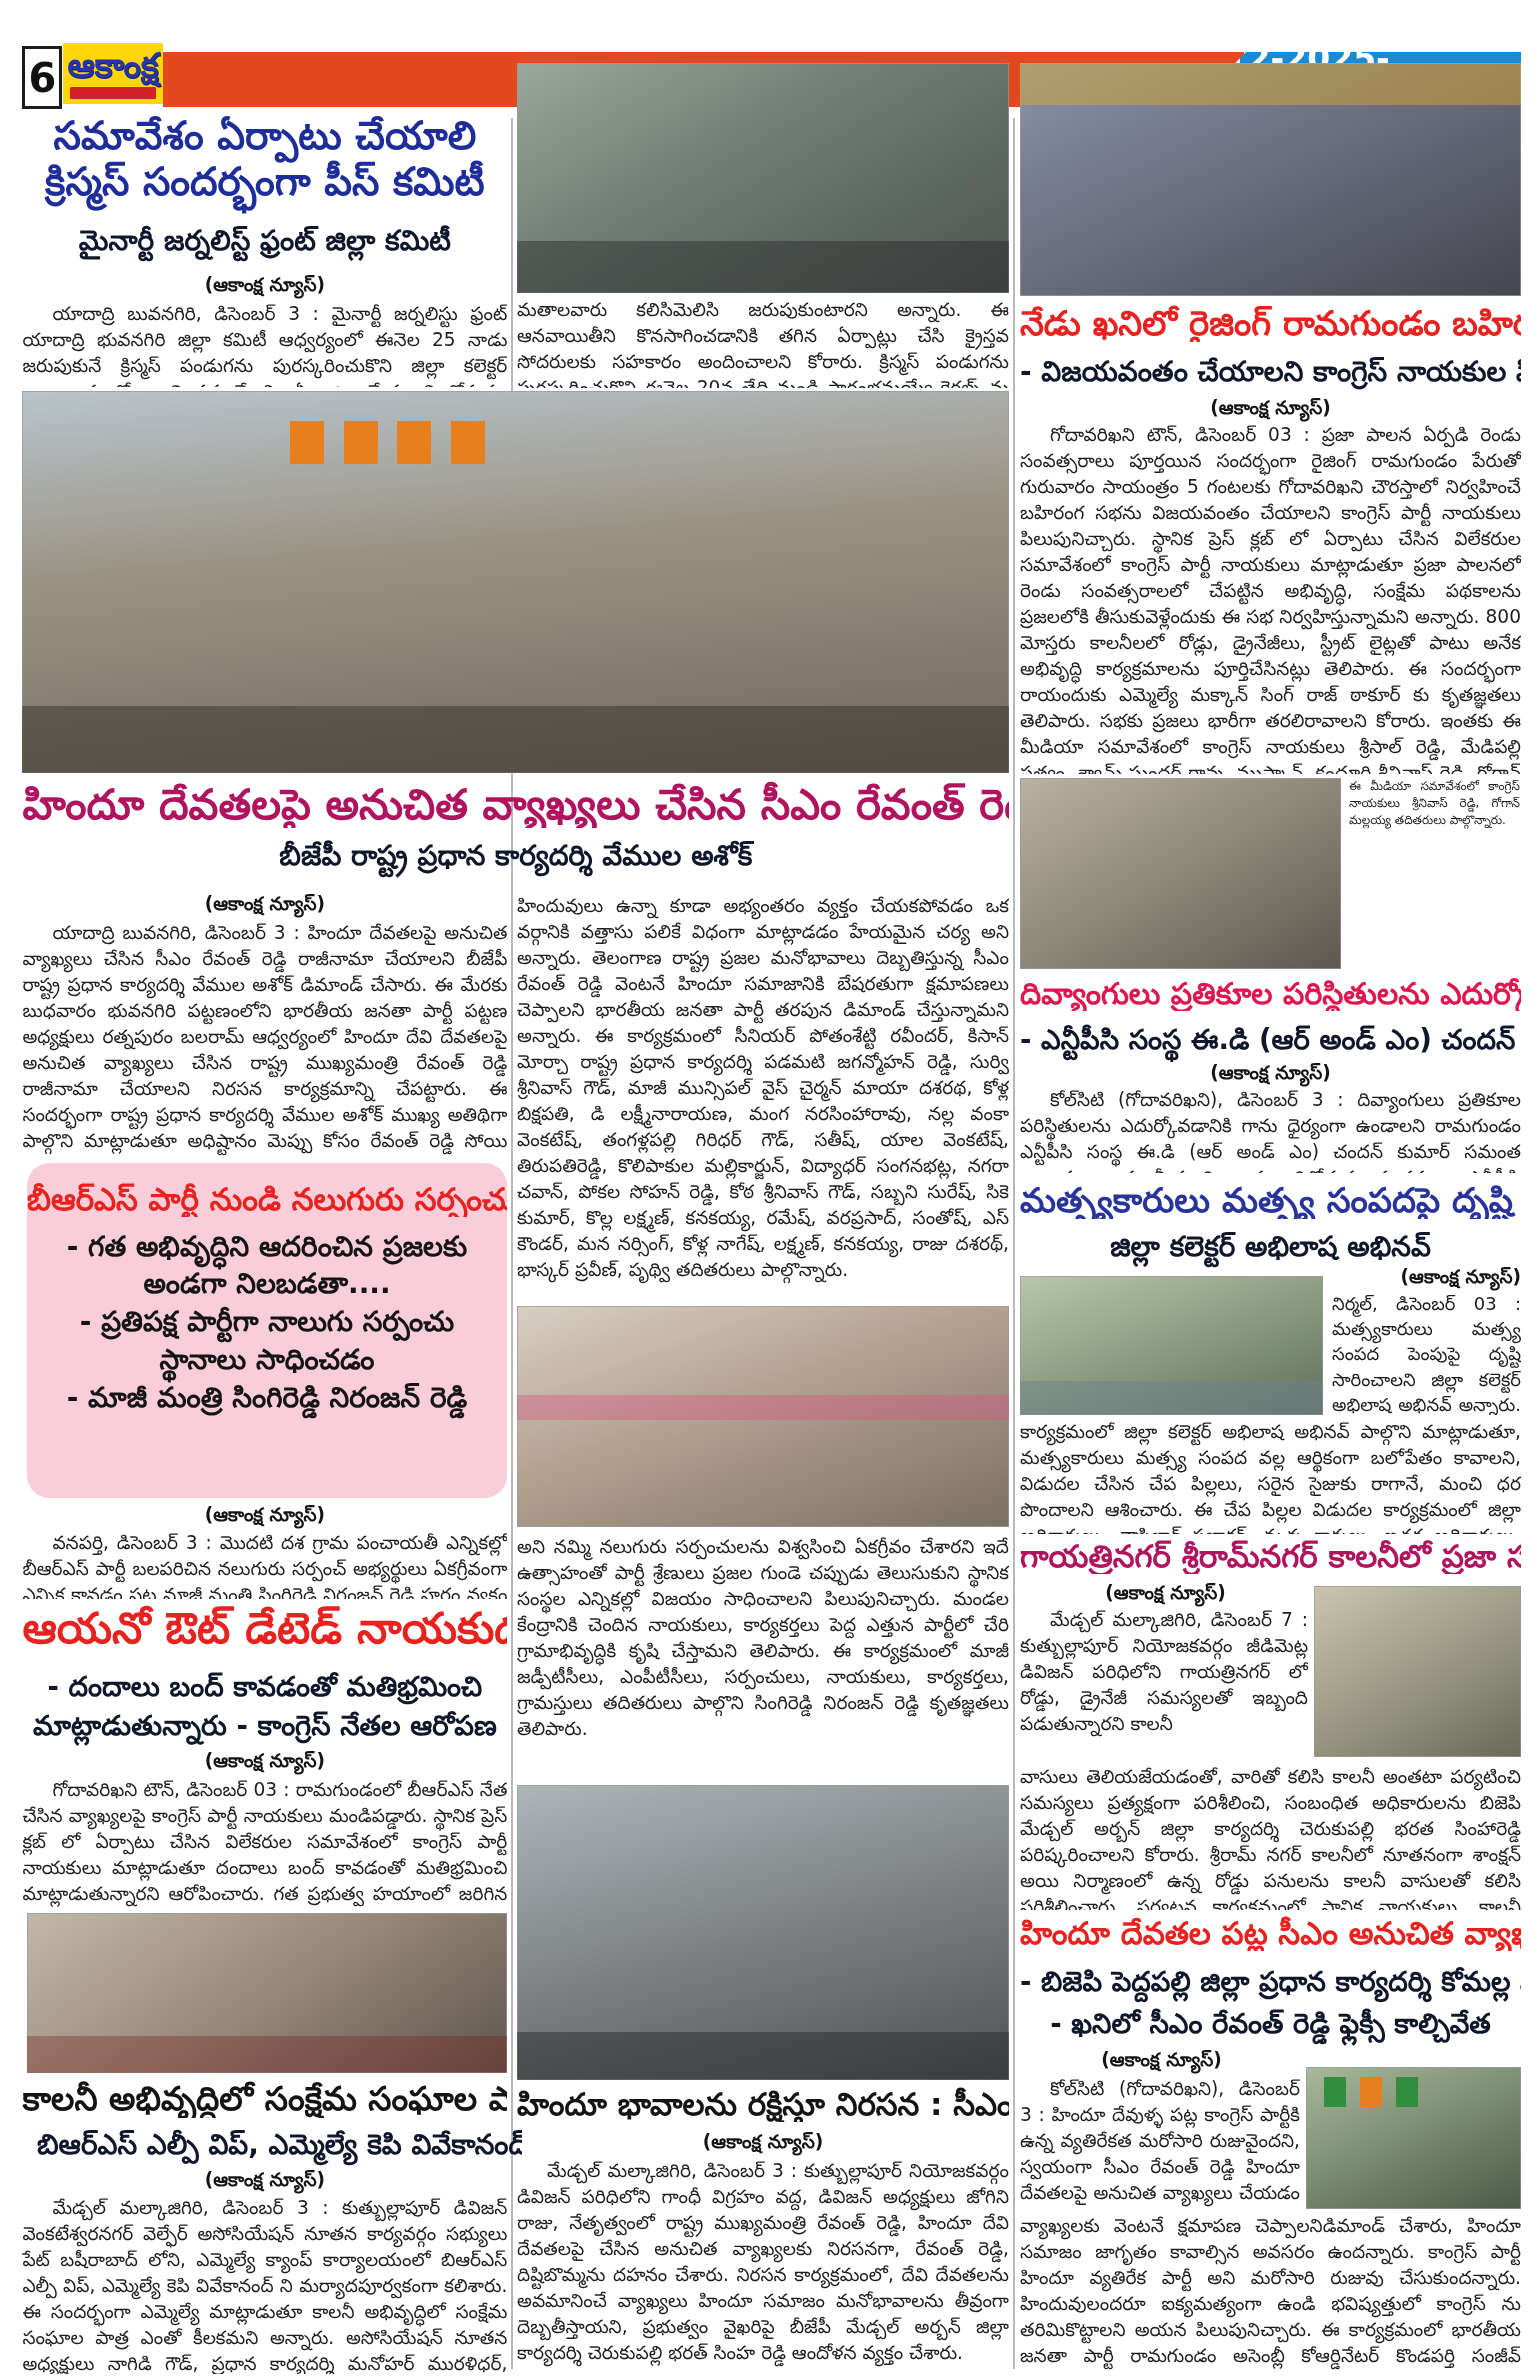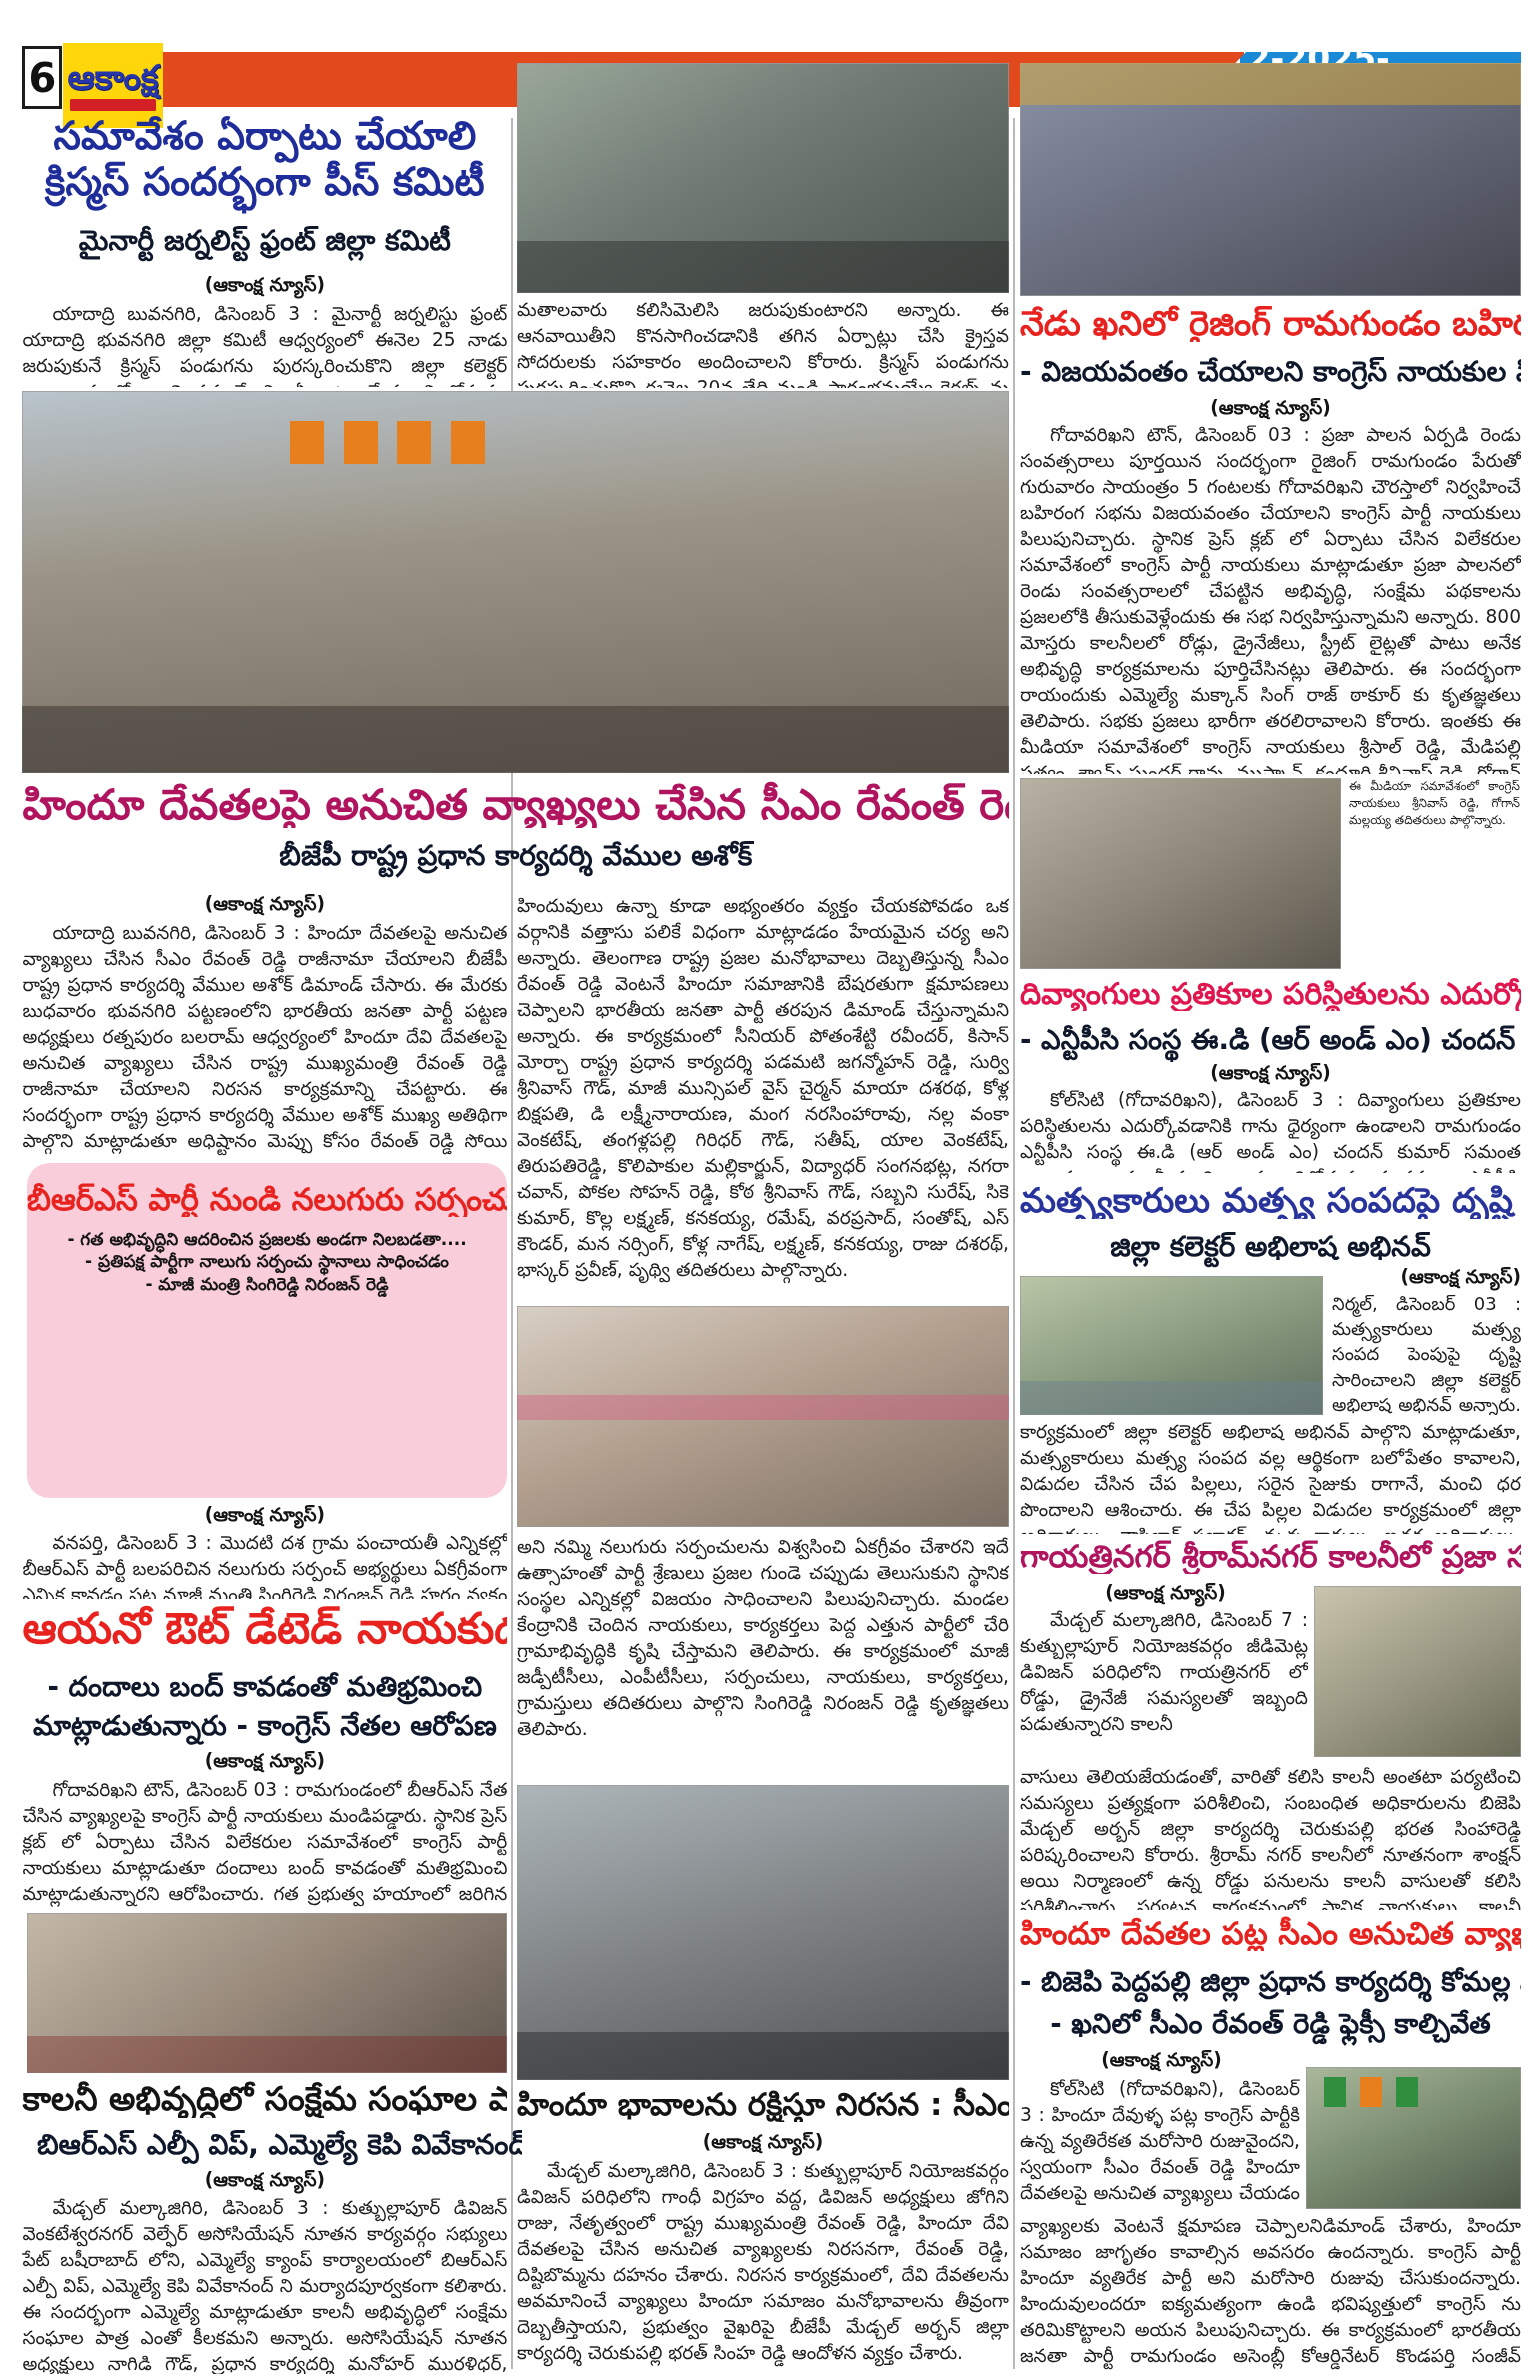--- a/index.html
+++ b/index.html
@@ -28,21 +28,21 @@
   .pinkbox{background:#f9cdda;border-radius:22.4px;}
   .flagrow{position:absolute;display:flex;gap:19.4px;}
   .flag{width:34px;height:43px;}
 </style>
 </head>
 <body>
 
 <div class="page">
 
   <div class="abs numbox" style="left:22.4px;top:46px;width:34px;height:57px;font-size:40px;">6</div>
-  <div class="abs logo" style="left:63px;top:43px;width:100px;height:85px;">
+  <div class="abs logo" style="left:63px;top:43px;width:100px;height:61px;">
     <span class="mast">ఆకాంక్ష</span>
     <span class="tag"></span>
   </div>
   <div class="abs obar" style="left:163px;top:52px;width:1081px;height:55px;"></div>
   <div class="abs dbox" style="left:1188px;top:52px;width:333px;height:60px;">
     <span>4-12-2025-గురువారం</span>
   </div>
 
   <div class="abs vrule" style="left:511px;top:118px;height:2251px;"></div>
   <div class="abs vrule" style="left:1013px;top:118px;height:2251px;"></div>
@@ -77,21 +77,21 @@
   <div class="abs hl" style="left:22.4px;top:781px;width:987px;font-size:42px;color:#b0145e;">హిందూ దేవతలపై అనుచిత వ్యాఖ్యలు చేసిన సీఎం రేవంత్ రెడ్డి రాజీనామా చేయాలి</div>
   <div class="abs sub" style="left:22.4px;top:839px;width:987px;font-size:28px;">బీజేపీ రాష్ట్ర ప్రధాన కార్యదర్శి వేముల అశోక్</div>
 
   <div class="abs byline" style="left:22.4px;top:893px;width:485px;">(ఆకాంక్ష న్యూస్)</div>
   <div class="abs body" style="left:22.4px;top:920px;width:485px;height:237px;">
       <p>యాదాద్రి బువనగిరి, డిసెంబర్ 3 : హిందూ దేవతలపై అనుచిత వ్యాఖ్యలు చేసిన సీఎం రేవంత్ రెడ్డి రాజీనామా చేయాలని బీజేపీ రాష్ట్ర ప్రధాన కార్యదర్శి వేముల అశోక్ డిమాండ్ చేసారు. ఈ మేరకు బుధవారం భువనగిరి పట్టణంలోని భారతీయ జనతా పార్టీ పట్టణ అధ్యక్షులు రత్నపురం బలరామ్ ఆధ్వర్యంలో హిందూ దేవి దేవతలపై అనుచిత వ్యాఖ్యలు చేసిన రాష్ట్ర ముఖ్యమంత్రి రేవంత్ రెడ్డి రాజీనామా చేయాలని నిరసన కార్యక్రమాన్ని చేపట్టారు. ఈ సందర్భంగా రాష్ట్ర ప్రధాన కార్యదర్శి వేముల అశోక్ ముఖ్య అతిథిగా పాల్గొని మాట్లాడుతూ అధిష్టానం మెప్పు కోసం రేవంత్ రెడ్డి సోయి లేకుండా కాంగ్రెస్ పార్టీ అంటే కేవలం ముస్లింల కోసం ముస్లింల పార్టీ అని వారి మెప్పు పొందడం కోసం హిందువుల మనోభావాలను దెబ్బతీసే విధంగా హిందూ దేవి దేవతలను కించపరిచే విధంగా మాట్లాడడం సిగ్గుచేటని మండిపడ్డారు. రేవంత్ రెడ్డి హిందువు అయివుండి మాట్లాడే ప్రాంగణంలో</p>
     </div>
 
   <div class="abs pinkbox" style="left:27px;top:1163px;width:480px;height:335px;">
     <div class="hl" style="margin-top:19.4px;font-size:31px;color:#e8231f;">బీఆర్ఎస్ పార్టీ నుండి నలుగురు సర్పంచులు ఏకగ్రీవం</div>
-    <div class="hl2" style="margin-top:10.4px;font-size:17px;color:#151515;line-height:1.35;padding:0 20px;text-align:center;">
+    <div class="hl2" style="margin-top:10.4px;font-size:28px;color:#151515;line-height:1.35;padding:0 20px;text-align:center;">
       <div>- గత అభివృద్ధిని ఆదరించిన ప్రజలకు అండగా నిలబడతా....</div>
       <div>- ప్రతిపక్ష పార్టీగా నాలుగు సర్పంచు స్థానాలు సాధించడం</div>
       <div>- మాజీ మంత్రి సింగిరెడ్డి నిరంజన్ రెడ్డి</div>
     </div>
   </div>
   <div class="abs byline" style="left:22.4px;top:1504px;width:485px;">(ఆకాంక్ష న్యూస్)</div>
   <div class="abs body" style="left:22.4px;top:1530px;width:485px;height:69px;">
       <p>వనపర్తి, డిసెంబర్ 3 : మొదటి దశ గ్రామ పంచాయతీ ఎన్నికల్లో బీఆర్ఎస్ పార్టీ బలపరిచిన నలుగురు సర్పంచ్ అభ్యర్థులు ఏకగ్రీవంగా ఎన్నిక కావడం పట్ల మాజీ మంత్రి సింగిరెడ్డి నిరంజన్ రెడ్డి హర్షం వ్యక్తం చేశారు. ఓటమి గెలుపులతో సంబంధం లేకుండా ప్రజల మధ్య ఉండి నిరంతరం ప్రజల సమస్యల పట్ల స్పందించామని ప్రజలు బి.ఆర్.ఎస్ పార్టీయే మాకు అండ</p>
     </div>
 

